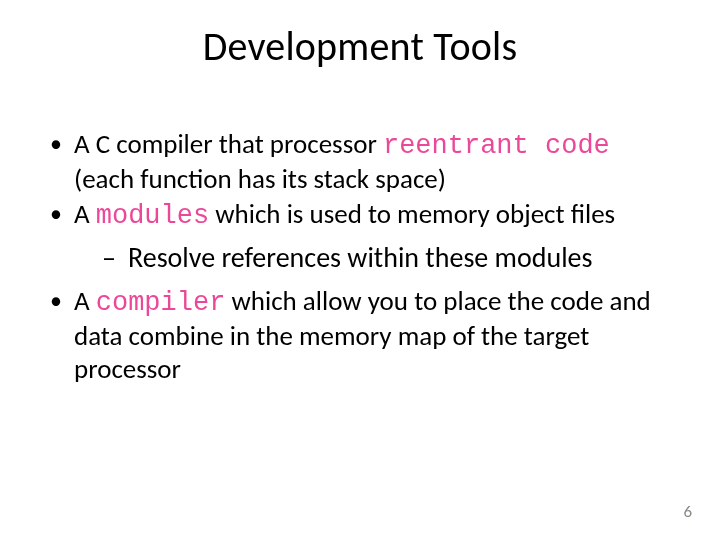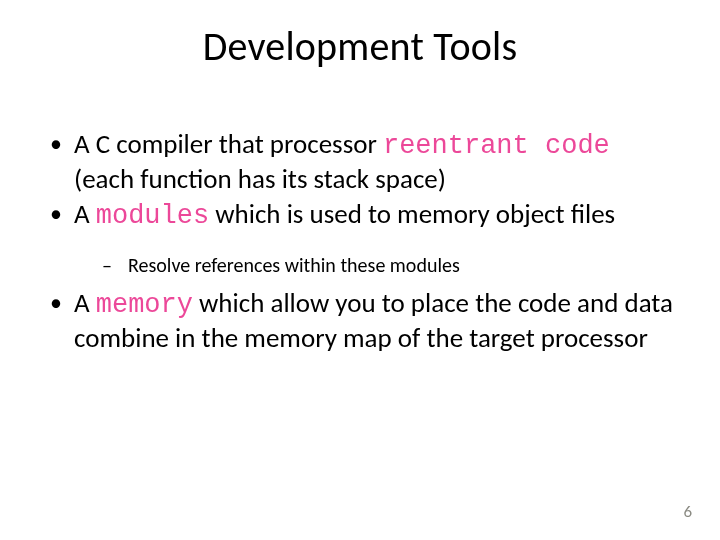--- a/index.html
+++ b/index.html
@@ -49,23 +49,23 @@
   ul.level1 > li::before {
     content: "•";
     position: absolute;
     left: 4px;
     top: 0;
     font-size: 24px;
     line-height: 1.3;
   }
   ul.level2 {
     list-style: none;
-    margin: 20px 0 10px 0;
+    margin: 8px 0 10px 0;
     padding: 0;
-    font-size: 20px;
+    font-size: 28px;
   }
   ul.level2 > li {
     position: relative;
     padding-left: 54px;
   }
   ul.level2 > li::before {
     content: "–";
     position: absolute;
     left: 28px;
     top: 0;
@@ -96,20 +96,20 @@
       </li>
       <li>
         <span>A </span><span class="red">modules</span><span> which is used to memory object files</span>
         <ul class="level2">
           <li>
             <span>Resolve references within these modules</span>
           </li>
         </ul>
       </li>
       <li>
-        <span>A </span><span class="red">memory</span><span> which allow you to place the code and data combine in the memory map of the target processor</span>
+        <span>A </span><span class="red">compiler</span><span> which allow you to place the code and data combine in the memory map of the target processor</span>
       </li>
     </ul>
   </div>
 
   <div class="page-number">6</div>
 
 </div>
 
 </body></html>

